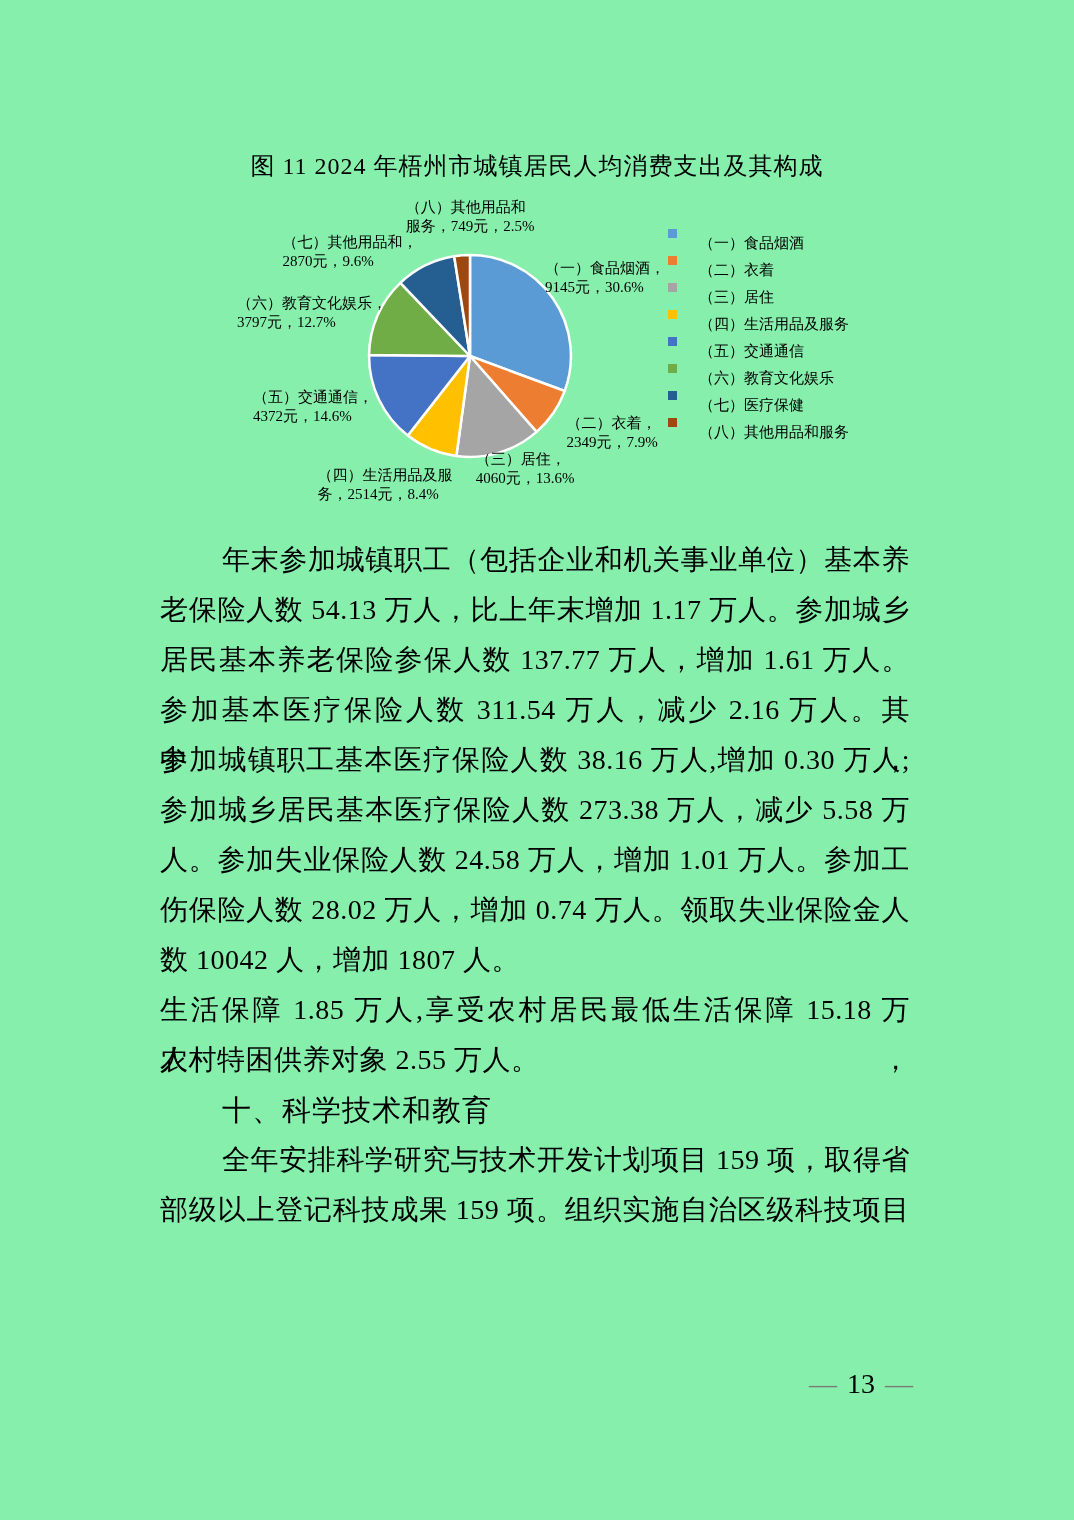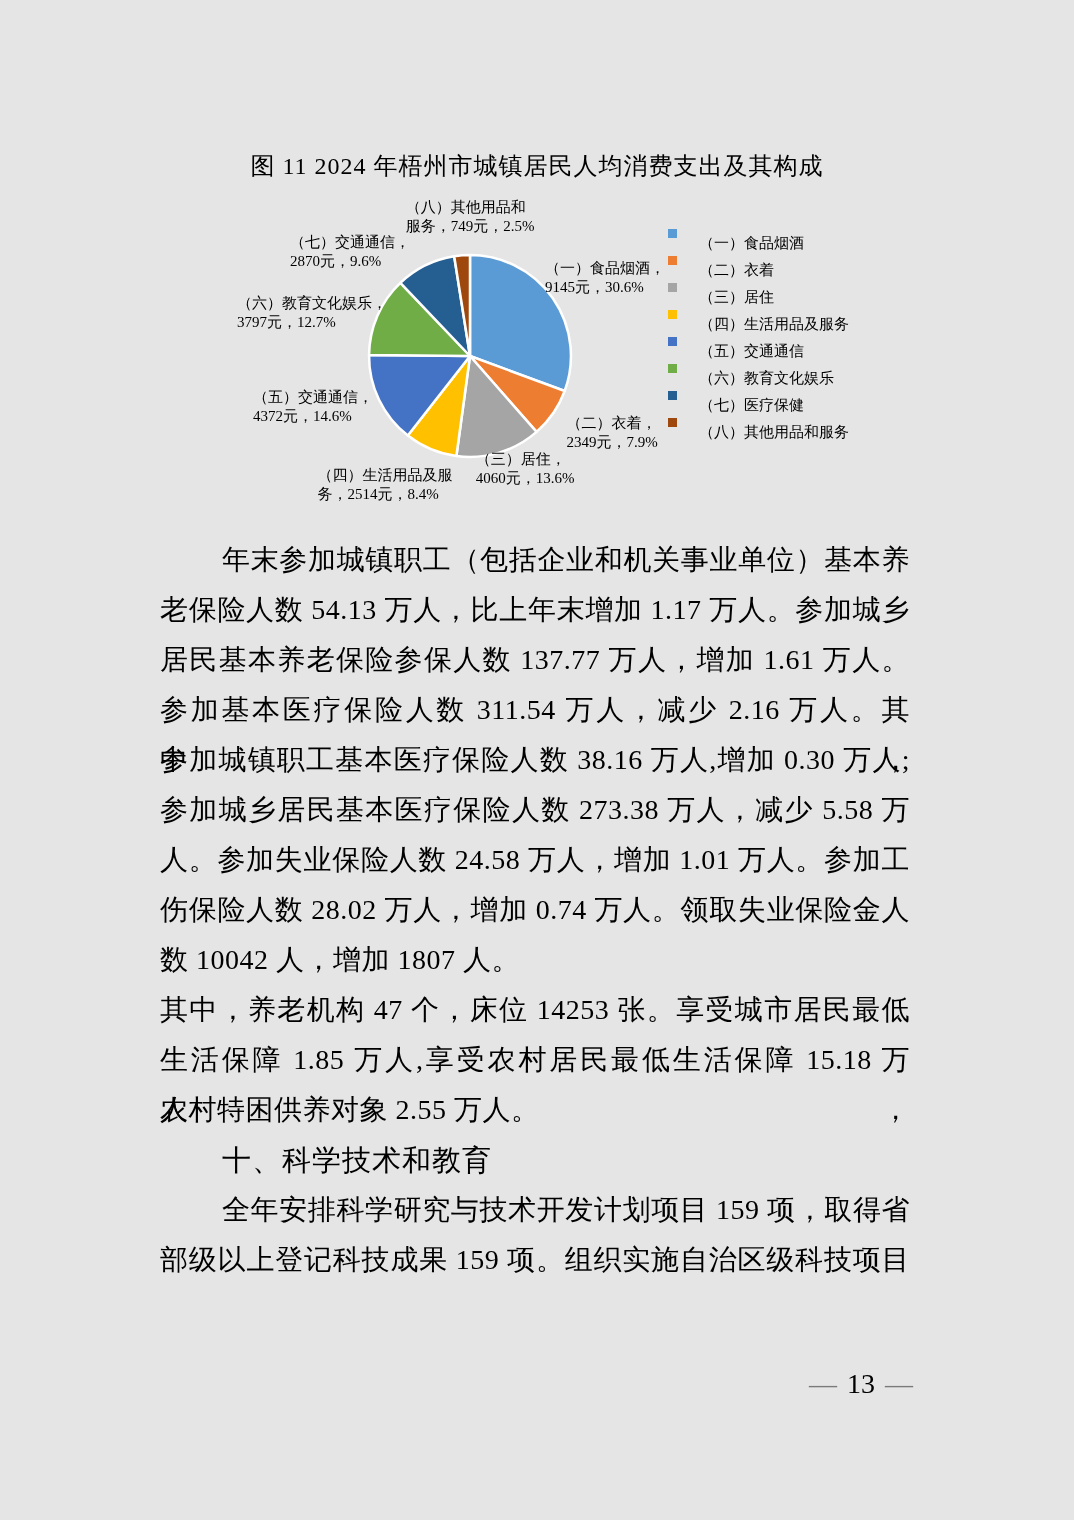--- a/index.html
+++ b/index.html
@@ -1,17 +1,17 @@
 <!DOCTYPE html>
 <html><head>
 <meta charset="utf-8">
 <style>
   html,body { margin:0; padding:0; background:#ffffff; }
   .page {
-    position:relative; width:1074px; height:1520px; background:#e5e5e5;
+    position:relative; width:1074px; height:1520px; background:#86efac;
     font-family:"Liberation Serif","DejaVu Serif",serif; color:#000;
     overflow:hidden; margin:0 auto;
   }
   .fig-title {
     position:absolute; top:150px; left:0; width:100%;
     text-align:center; font-size:24px; line-height:32px;
     letter-spacing:1px;
   }
   
   .chart { position:absolute; left:150px; top:190px; width:820px; height:345px; }
@@ -88,21 +88,21 @@
     </div>
     <div class="pie-label pl-5">
       <span>（五）交通通信，</span><br>
       <span>4372元，14.6%</span>
     </div>
     <div class="pie-label pl-6">
       <span>（六）教育文化娱乐，</span><br>
       <span>3797元，12.7%</span>
     </div>
     <div class="pie-label pl-7">
-      <span>（七）交通通信，</span><br>
+      <span>（七）其他用品和，</span><br>
       <span>2870元，9.6%</span>
     </div>
     <div class="pie-label pl-8">
       <span>（八）其他用品和</span><br>
       <span>服务，749元，2.5%</span>
     </div>
 
     <div class="legend">
       <div class="legend-item">
         <span class="swatch" style="background-color: rgb(91, 155, 213);"></span>
@@ -143,21 +143,20 @@
     <div class="bline just ind">年末参加城镇职工（包括企业和机关事业单位）基本养</div>
     <div class="bline just">老保险人数 54.13 万人，比上年末增加 1.17 万人。参加城乡</div>
     <div class="bline just">居民基本养老保险参保人数 137.77 万人，增加 1.61 万人。</div>
     <div class="bline just">参加基本医疗保险人数 311.54 万人，减少 2.16 万人。其中，</div>
     <div class="bline just">参加城镇职工基本医疗保险人数 38.16 万人,增加 0.30 万人;</div>
     <div class="bline just">参加城乡居民基本医疗保险人数 273.38 万人，减少 5.58 万</div>
     <div class="bline just">人。参加失业保险人数 24.58 万人，增加 1.01 万人。参加工</div>
     <div class="bline just">伤保险人数 28.02 万人，增加 0.74 万人。领取失业保险金人</div>
     <div class="bline">数 10042 人，增加 1807 人。</div>
 
-    <div class="bline just">其中，养老机构 47 个，床位 14253 张。享受城市居民最低</div>
     <div class="bline just">生活保障 1.85 万人,享受农村居民最低生活保障 15.18 万人，</div>
     <div class="bline">农村特困供养对象 2.55 万人。</div>
 
     <h2 class="sec-heading">十、科学技术和教育</h2>
 
     <div class="bline just ind">全年安排科学研究与技术开发计划项目 159 项，取得省</div>
     <div class="bline just">部级以上登记科技成果 159 项。组织实施自治区级科技项目</div>
   </div>
 
   <div class="footer">

